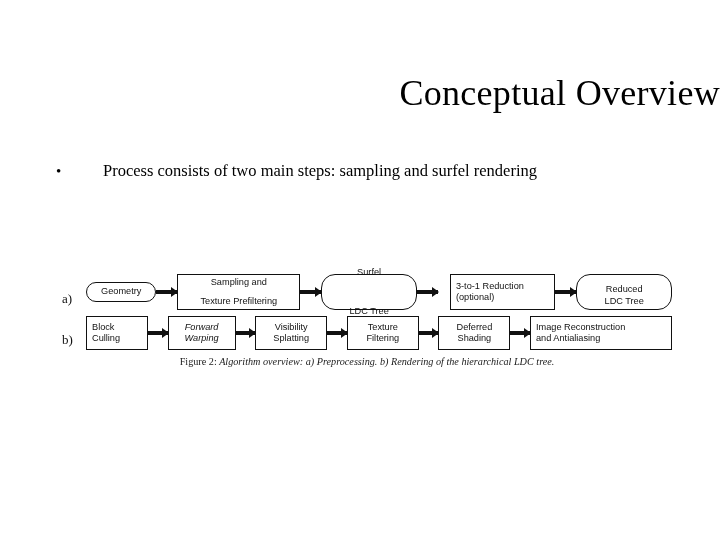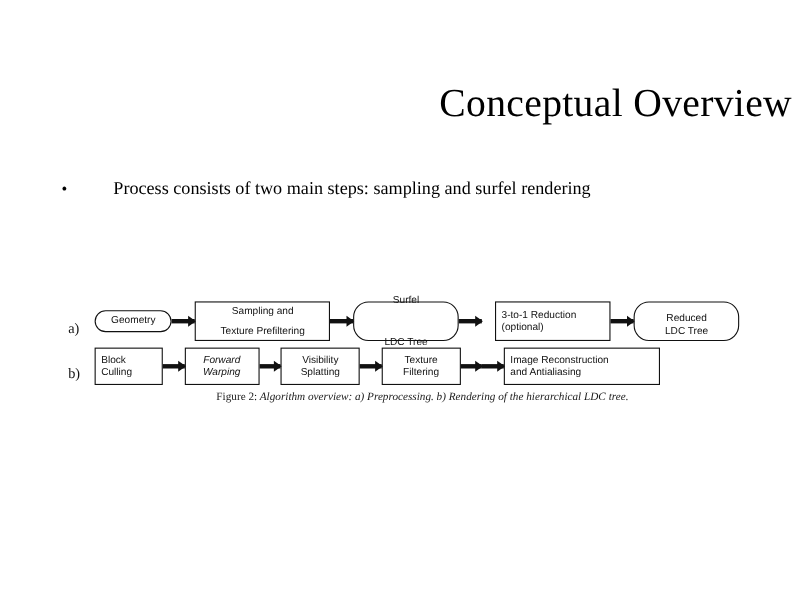--- a/index.html
+++ b/index.html
@@ -125,21 +125,21 @@
     transform: translateY(-50%);
     width: 0;
     height: 0;
     border-top: 5px solid transparent;
     border-bottom: 5px solid transparent;
     border-left: 7px solid #111111;
   }
 
   .figure-caption {
     position: absolute;
-    left: 17px;
+    left: 0;
     top: 88px;
     width: 610px;
     text-align: center;
     font-family: "Liberation Serif", serif;
     font-size: 10.2px;
     color: #1a1a1a;
     white-space: nowrap;
   }
   .cap-label { font-style: normal; }
   .cap-body  { font-style: italic; }
@@ -220,20 +220,24 @@
         <div class="head"></div>
       </div>
       <div class="node center" style="width: 72px; height: 34px;">
         <span class="node-line">Texture</span>
         <span class="node-line">Filtering</span>
       </div>
       <div class="arrow" style="width: 19.6px;">
         <div class="shaft"></div>
         <div class="head"></div>
       </div>
+      <div class="node center" style="width: 72px; height: 34px;">
+        <span class="node-line">Deferred</span>
+        <span class="node-line">Shading</span>
+      </div>
       <div class="arrow" style="width: 19.6px;">
         <div class="shaft"></div>
         <div class="head"></div>
       </div>
       <div class="node left" style="width: 142px; height: 34px;">
         <span class="node-line">Image Reconstruction</span>
         <span class="node-line">and Antialiasing</span>
       </div>
     </div>
   <div class="figure-caption">

